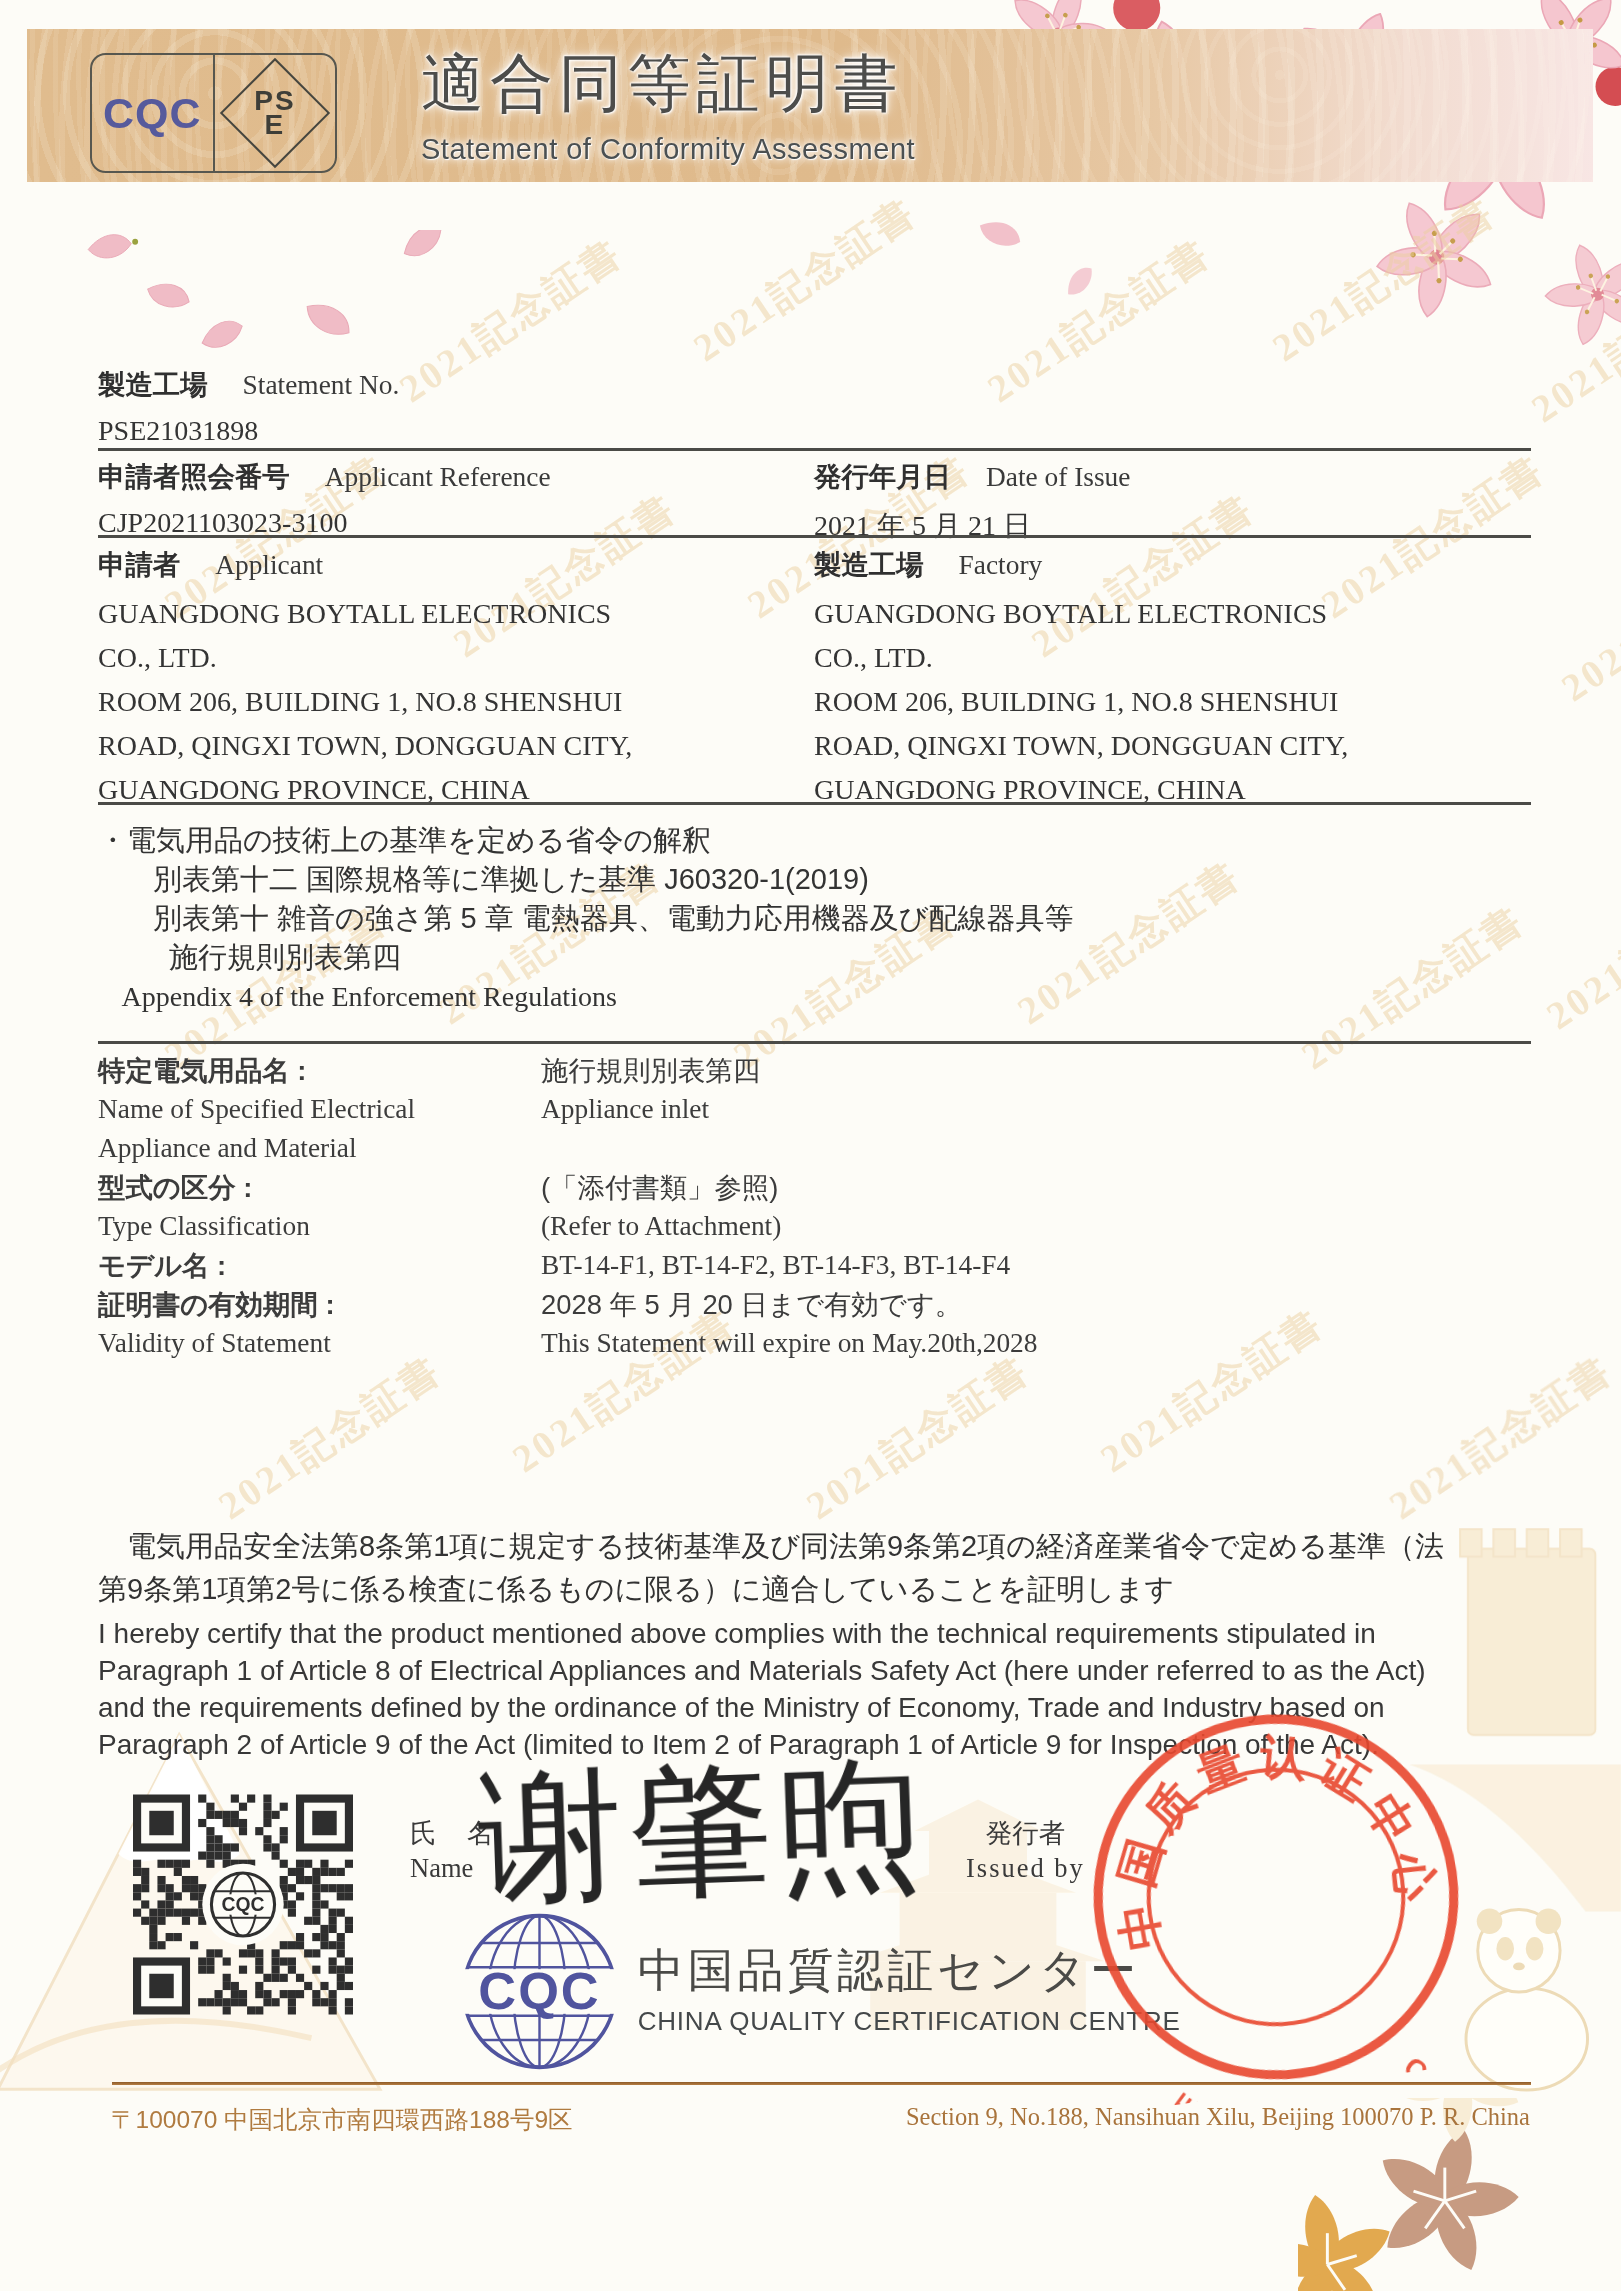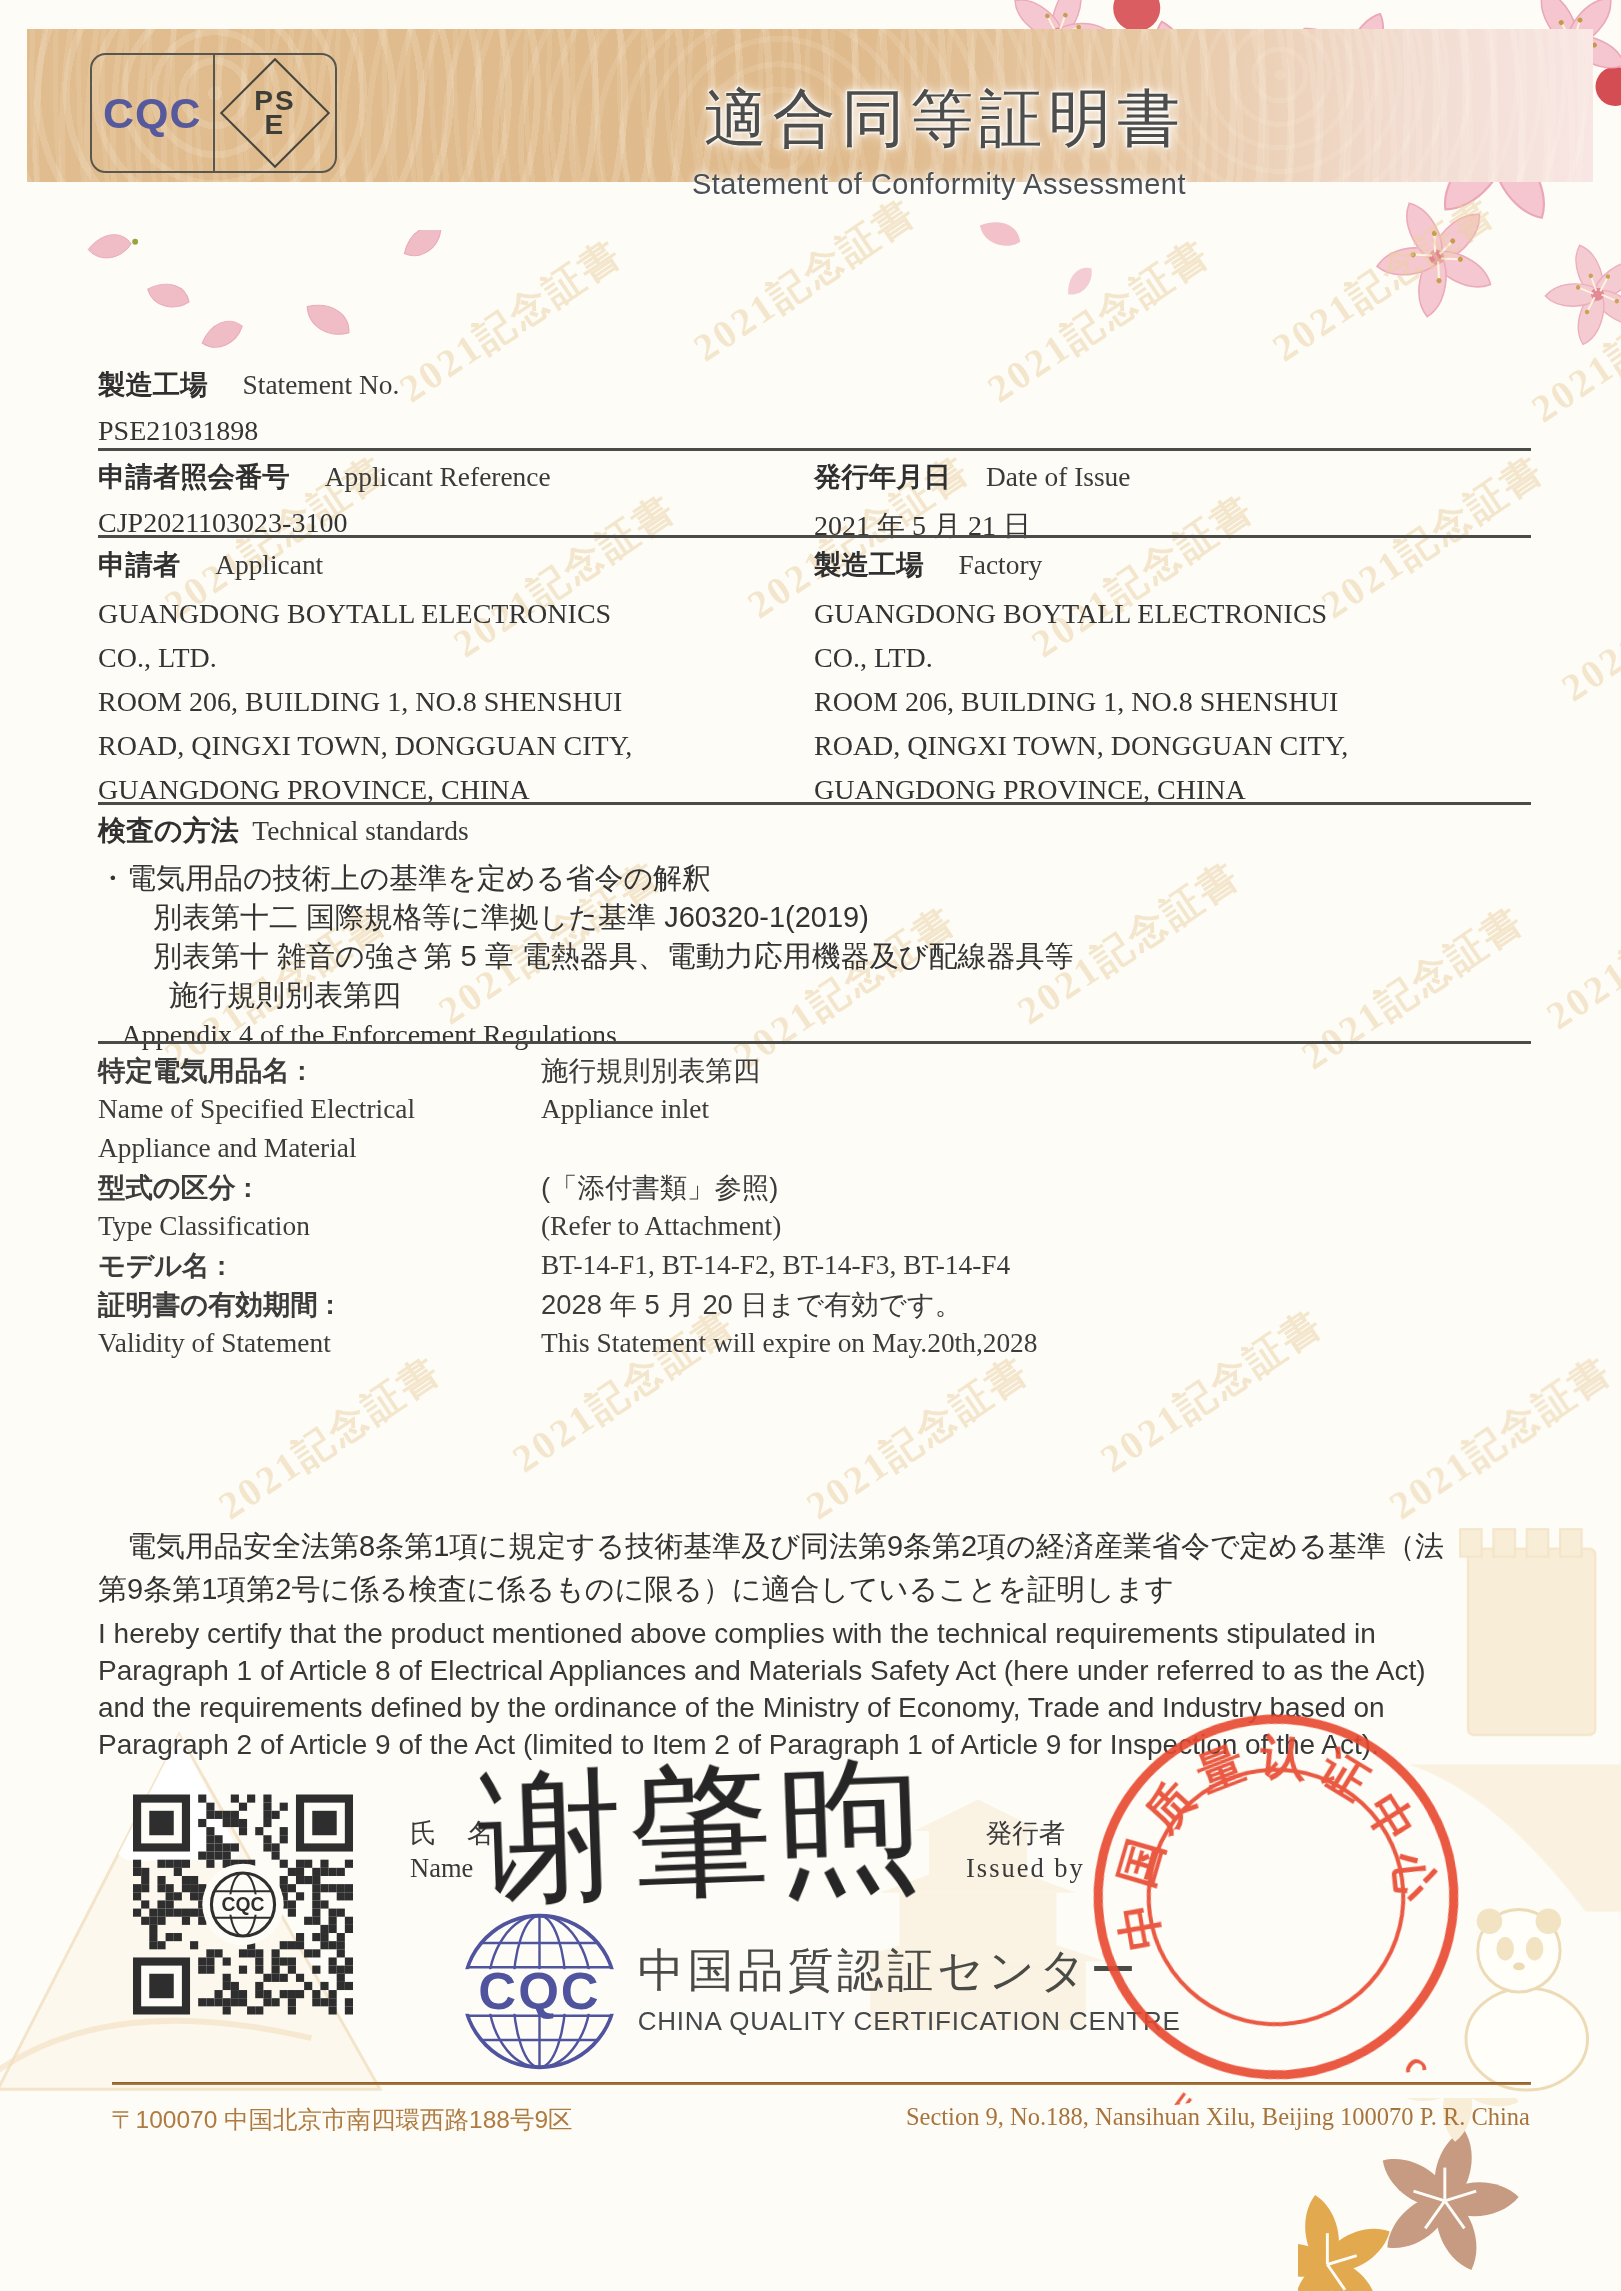--- a/index.html
+++ b/index.html
@@ -14,21 +14,21 @@
      repeating-radial-gradient(circle at 80% 30%, rgba(255,250,238,.13) 0 4.9px, transparent 4.9px 23.5px);}
   .logo-box{position:absolute;left:90px;top:53px;width:243px;height:116px;border:2.9px solid #57574f;
         border-radius:15.7px;display:flex;z-index:3;}
   .logo-cell{flex:1;display:flex;align-items:center;justify-content:center;}
   .logo-cell + .logo-cell{border-left:2px solid #57574f;}
   .cqc-text{font-family:"Liberation Sans",sans-serif;font-weight:bold;font-size:43px;color:#565a9c;letter-spacing:1px;}
   .pse-diamond{width:74px;height:74px;border:2.9px solid #46463f;transform:rotate(45deg);
         display:flex;align-items:center;justify-content:center;}
   .pse-inner{transform:rotate(-45deg);text-align:center;font-family:"Liberation Sans",sans-serif;
         font-weight:bold;color:#3e3e38;font-size:28px;line-height:.85;letter-spacing:2px;}
-  .title-wrap{position:absolute;left:421px;top:41px;width:765px;text-align:right;z-index:3;margin-top:35px;}
+  .title-wrap{position:absolute;left:421px;top:41px;width:765px;text-align:left;z-index:3;}
   .title-jp{font-size:63px;letter-spacing:5.9px;color:#4d4d4b;
         text-shadow:0 0 7.8px #fff,0 0 13.7px #fff,1px 1px 2px #fff,-1px -1px 2px #fff;}
   .title-en{margin-top:5.9px;font-family:"Liberation Sans",sans-serif;font-size:29px;color:#4b5052;
         letter-spacing:0.5px;text-shadow:0 0 5.9px #fff,0 0 11.8px #fff,1px 1px 1px #fff;}
   
   .jp{font-family:"Liberation Sans",sans-serif;}
   .en{font-family:"Liberation Serif",serif;}
   .lbl-row{display:flex;gap:35px;align-items:baseline;}
   .jp-lbl{font-family:"Liberation Sans",sans-serif;font-weight:bold;font-size:27.4px;color:#303030;}
   .en-lbl{font-family:"Liberation Serif",serif;font-size:27.4px;color:#3a3a3a;}
@@ -299,24 +299,20 @@
           <div class="addr-line">ROOM 206, BUILDING 1, NO.8 SHENSHUI</div>
           <div class="addr-line">ROAD, QINGXI TOWN, DONGGUAN CITY,</div>
           <div class="addr-line">GUANGDONG PROVINCE, CHINA</div>
         </div>
       </div>
     </div>
   </div>
   <div class="hr" style="top:802px"></div>
 
   <div class="sec" style="top:812px">
-    <div class="lbl-row" style="gap:13.7px">
-      <span class="jp-lbl" style="font-size:28px">検査の方法</span>
-      <span class="en-lbl">Technical standards</span>
-    </div>
     <div class="std-item std-0">・電気用品の技術上の基準を定める省令の解釈</div>
     <div class="std-item std-1">別表第十二 国際規格等に準拠した基準 J60320-1(2019)</div>
     <div class="std-item std-2">別表第十 雑音の強さ第 5 章 電熱器具、電動力応用機器及び配線器具等</div>
     <div class="std-item std-3">施行規則別表第四</div>
     <div class="std-item std-4">Appendix 4 of the Enforcement Regulations</div>
   </div>
   <div class="hr" style="top:1041px"></div>
 
   <div class="sec" style="top:1051px">
     <div class="prow">

